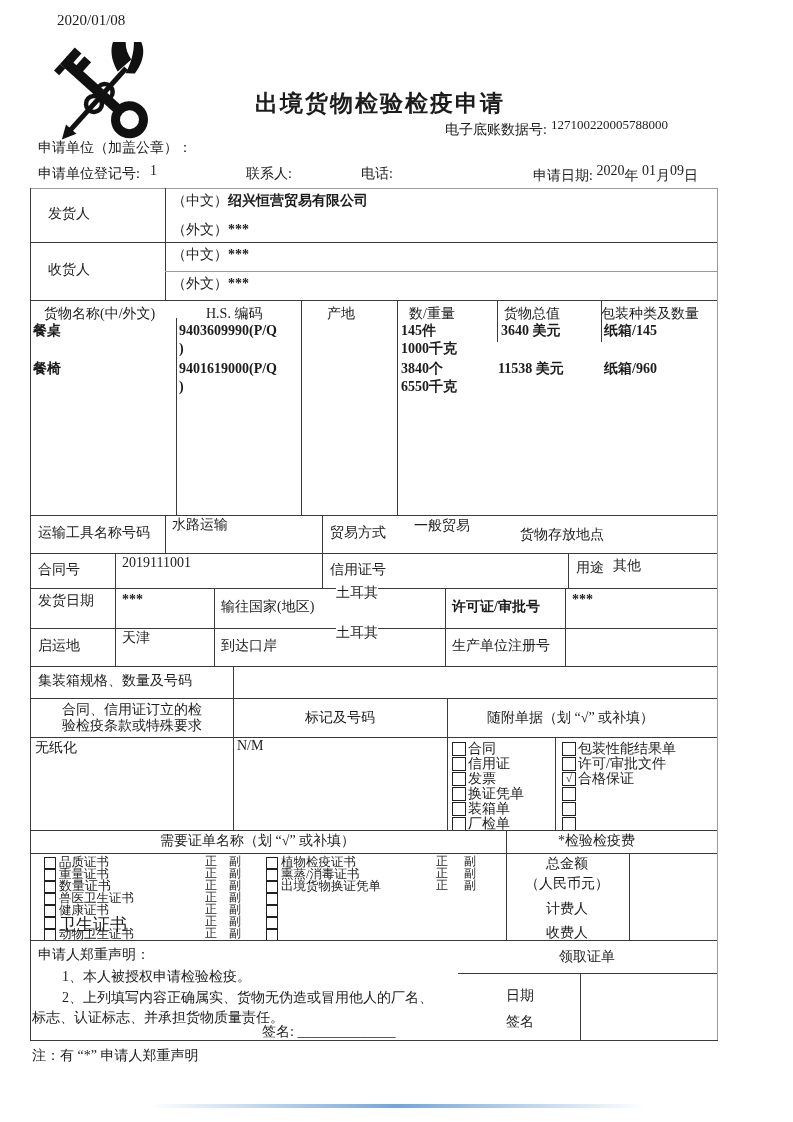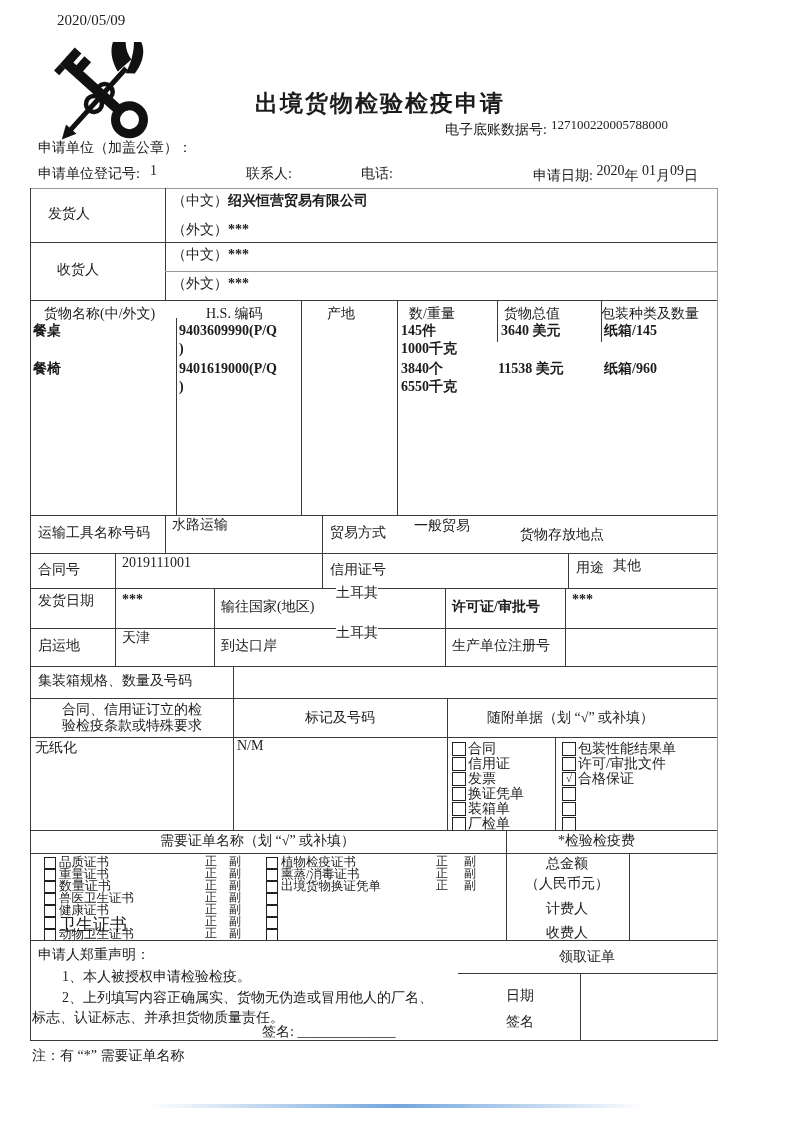--- a/index.html
+++ b/index.html
@@ -17,21 +17,21 @@
          font-weight:bold;letter-spacing:2px;}
   .sup{position:relative;top:-5px;}
   .artifact{position:absolute;left:150px;top:1104px;width:495px;height:4px;
     background:linear-gradient(90deg,rgba(140,190,235,0),rgba(90,150,215,.85),rgba(140,190,235,0));}
 </style>
 </head>
 <body>
 
 <div id="page">
 
-  <div class="t" style="left:57px;top:12px;font-size:15px;">2020/05/09</div>
+  <div class="t" style="left:57px;top:12px;font-size:15px;">2020/01/08</div>
 
   <svg width="120" height="102" viewBox="0 0 120 100" style="position:absolute;left:44px;top:42px;">
     <g fill="#111">
       <g transform="translate(58 52) rotate(42)">
         <rect x="-52" y="-5" width="76" height="10"></rect>
         <rect x="-52" y="-17" width="9" height="13"></rect>
         <rect x="-39" y="-17" width="9" height="13"></rect>
         <rect x="-52" y="5" width="7" height="9"></rect>
         <circle cx="37" cy="0" r="14" fill="none" stroke="#111" stroke-width="9"></circle>
       </g>
@@ -66,21 +66,21 @@
   <div class="hl light" style="left:30px;top:188px;width:687px;"></div>
   <div class="vl" style="left:30px;top:188px;height:852px;"></div>
   <div class="vl light" style="left:717px;top:188px;height:852px;"></div>
   <div class="hl" style="left:30px;top:1040px;width:688px;"></div>
 
   <div class="vl" style="left:165px;top:188px;height:112px;"></div>
   <div class="t" style="left:48px;top:206px;">发货人</div>
   <div class="t" style="left:172px;top:193px;"><span>（中文）</span><span class="b">绍兴恒营贸易有限公司</span></div>
   <div class="t" style="left:172px;top:222px;"><span>（外文）</span><span class="b">***</span></div>
   <div class="hl" style="left:30px;top:242px;width:687px;"></div>
-  <div class="t" style="left:48px;top:262px;margin-left:9px;">收货人</div>
+  <div class="t" style="left:48px;top:262px;">收货人</div>
   <div class="t" style="left:172px;top:247px;"><span>（中文）</span><span class="b">***</span></div>
   <div class="hl light" style="left:165px;top:271px;width:552px;"></div>
   <div class="t" style="left:172px;top:276px;"><span>（外文）</span><span class="b">***</span></div>
   <div class="hl" style="left:30px;top:300px;width:687px;"></div>
 
   <div class="t" style="left:44px;top:306px;">货物名称(中/外文)</div>
   <div class="t" style="left:206px;top:306px;">H.S. 编码</div>
   <div class="t" style="left:327px;top:306px;">产地</div>
   <div class="t" style="left:409px;top:306px;">数/重量</div>
   <div class="t" style="left:504px;top:306px;">货物总值</div>
@@ -251,16 +251,16 @@
   <div class="t" style="left:62px;top:990px;">2、上列填写内容正确属实、货物无伪造或冒用他人的厂名、</div>
   <div class="t" style="left:32px;top:1010px;">标志、认证标志、并承担货物质量责任。</div>
   <div class="t" style="left:262px;top:1024px;">签名: ______________</div>
 
   <div class="t" style="left:559px;top:949px;">领取证单</div>
   <div class="hl" style="left:458px;top:973px;width:259px;"></div>
   <div class="vl" style="left:580px;top:973px;height:67px;"></div>
   <div class="t" style="left:506px;top:988px;">日期</div>
   <div class="t" style="left:506px;top:1014px;">签名</div>
 
-  <div class="t" style="left:32px;top:1048px;">注：有 “*” 需要证单名称</div>
+  <div class="t" style="left:32px;top:1048px;">注：有 “*” 申请人郑重声明</div>
 
   <div class="artifact"></div>
 </div>
 
 </body></html>

